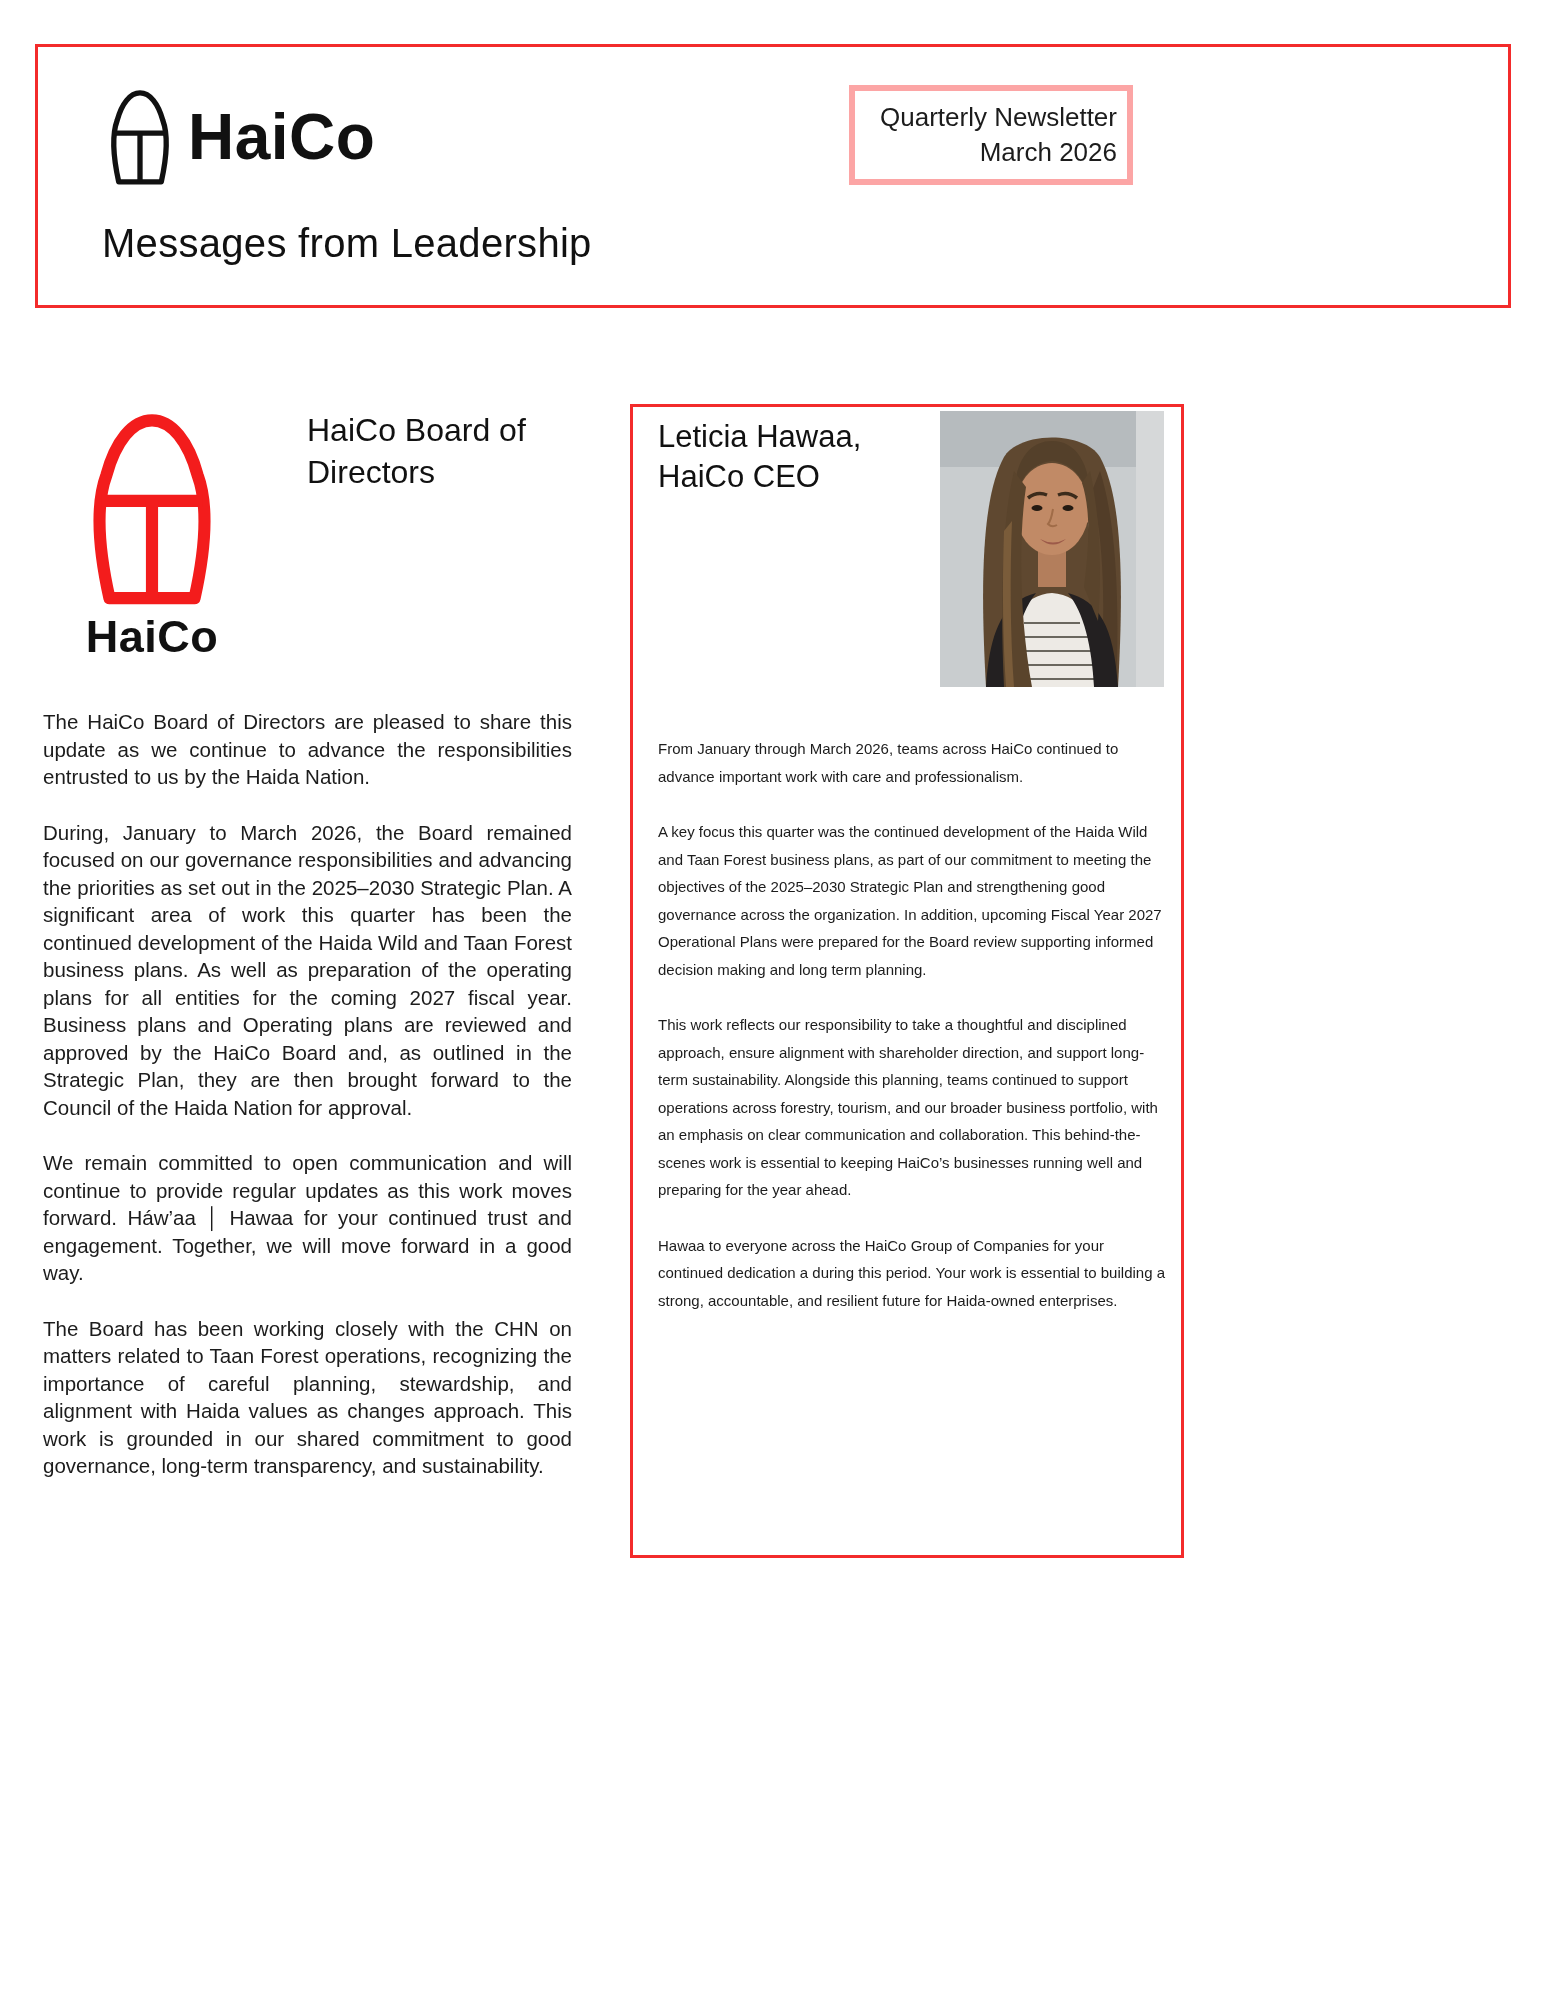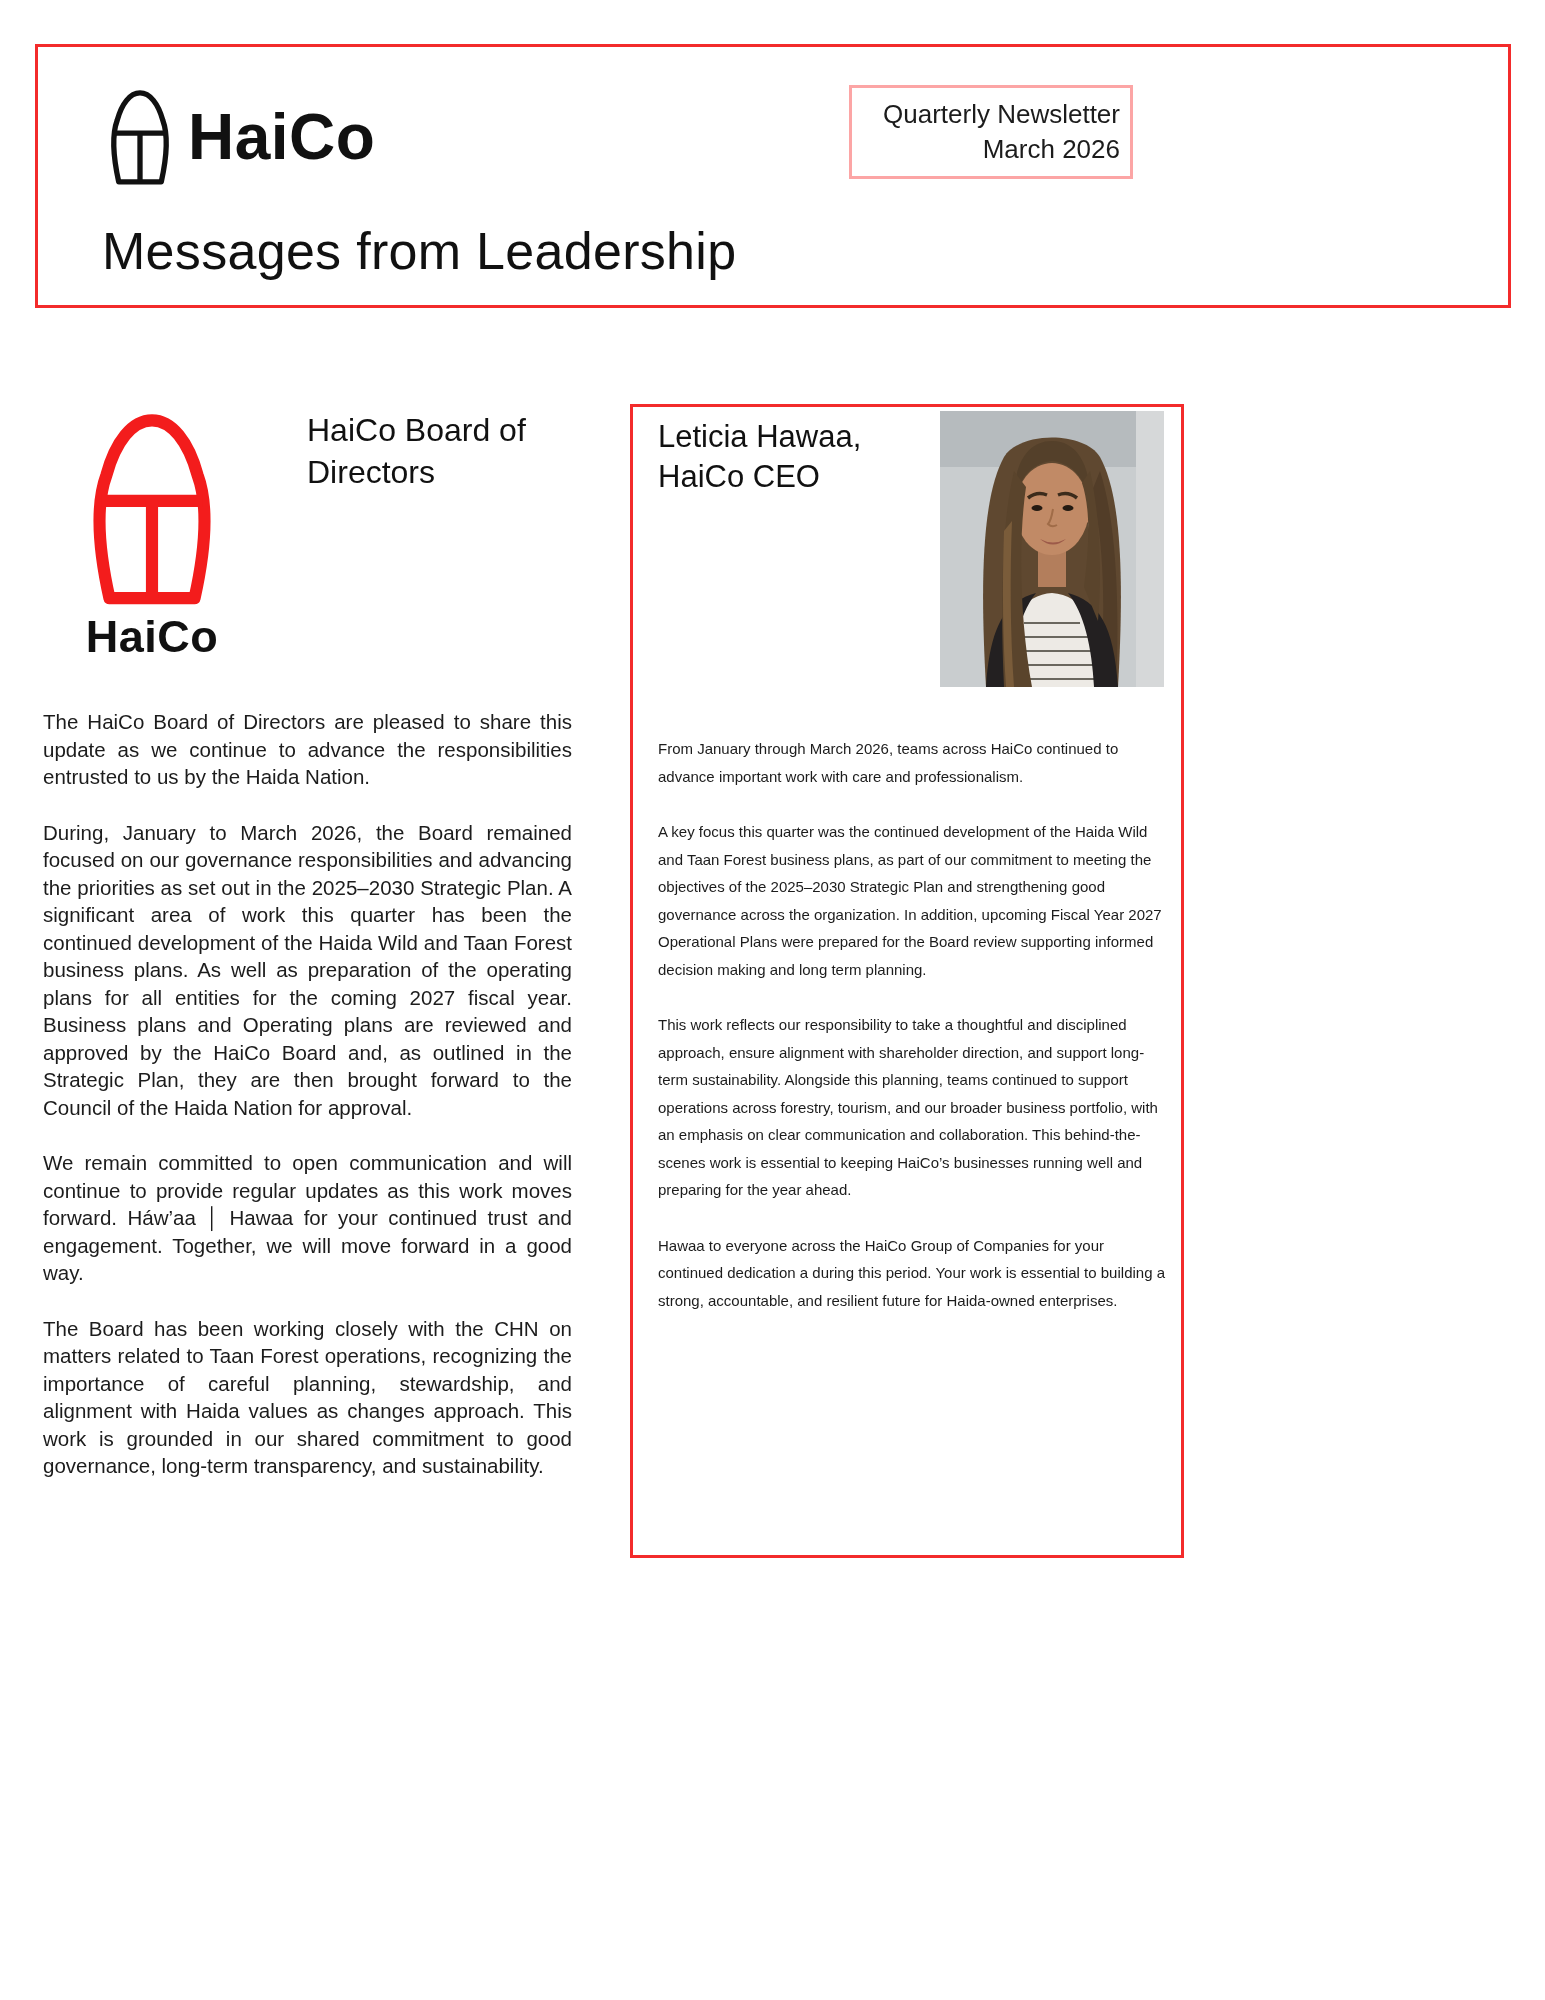--- a/index.html
+++ b/index.html
@@ -34,31 +34,31 @@
     font-size: 64px;
     font-weight: 700;
     color: #111111;
     margin-left: 10px;
     letter-spacing: 0.5px;
   }
   .badge {
     position: absolute;
     left: 811px; top: 38px;
     width: 284px;
-    border: 3px solid #fca5a5;
+    border: 6px solid #fca5a5;
     padding: 9px 10px 9px 6px;
     text-align: right;
     font-size: 26px;
     line-height: 1.35;
     color: #1c1c1c;
   }
   .page-title {
     position: absolute;
     left: 64px; top: 174px;
-    font-size: 52px;
+    font-size: 40px;
     font-weight: 500;
     color: #111111;
     letter-spacing: 0.3px;
   }
 
   
   .board {
     position: absolute;
     left: 43px; top: 390px;
     width: 529px;

